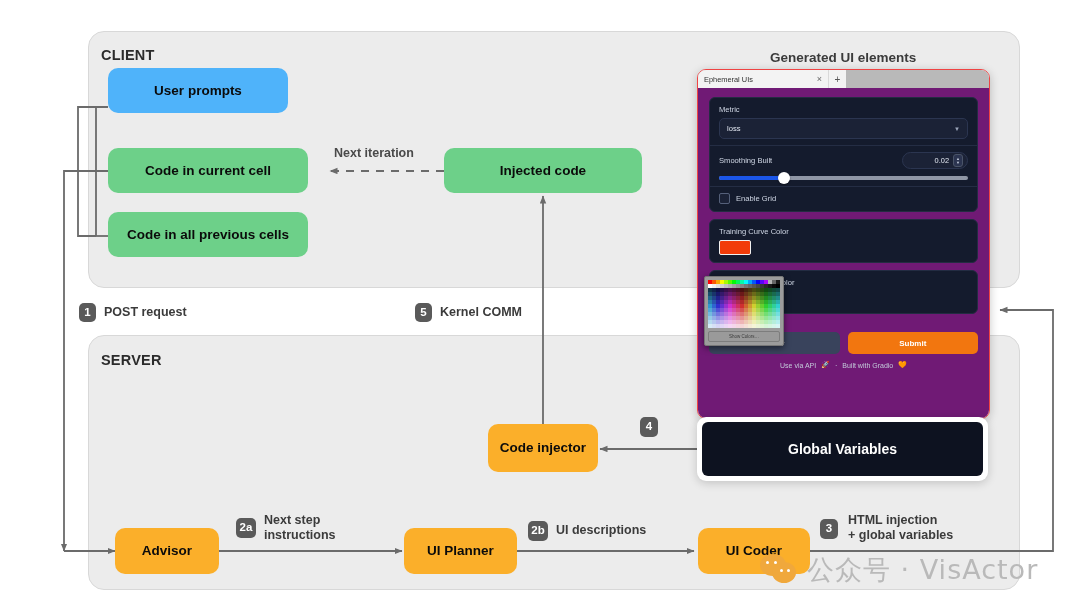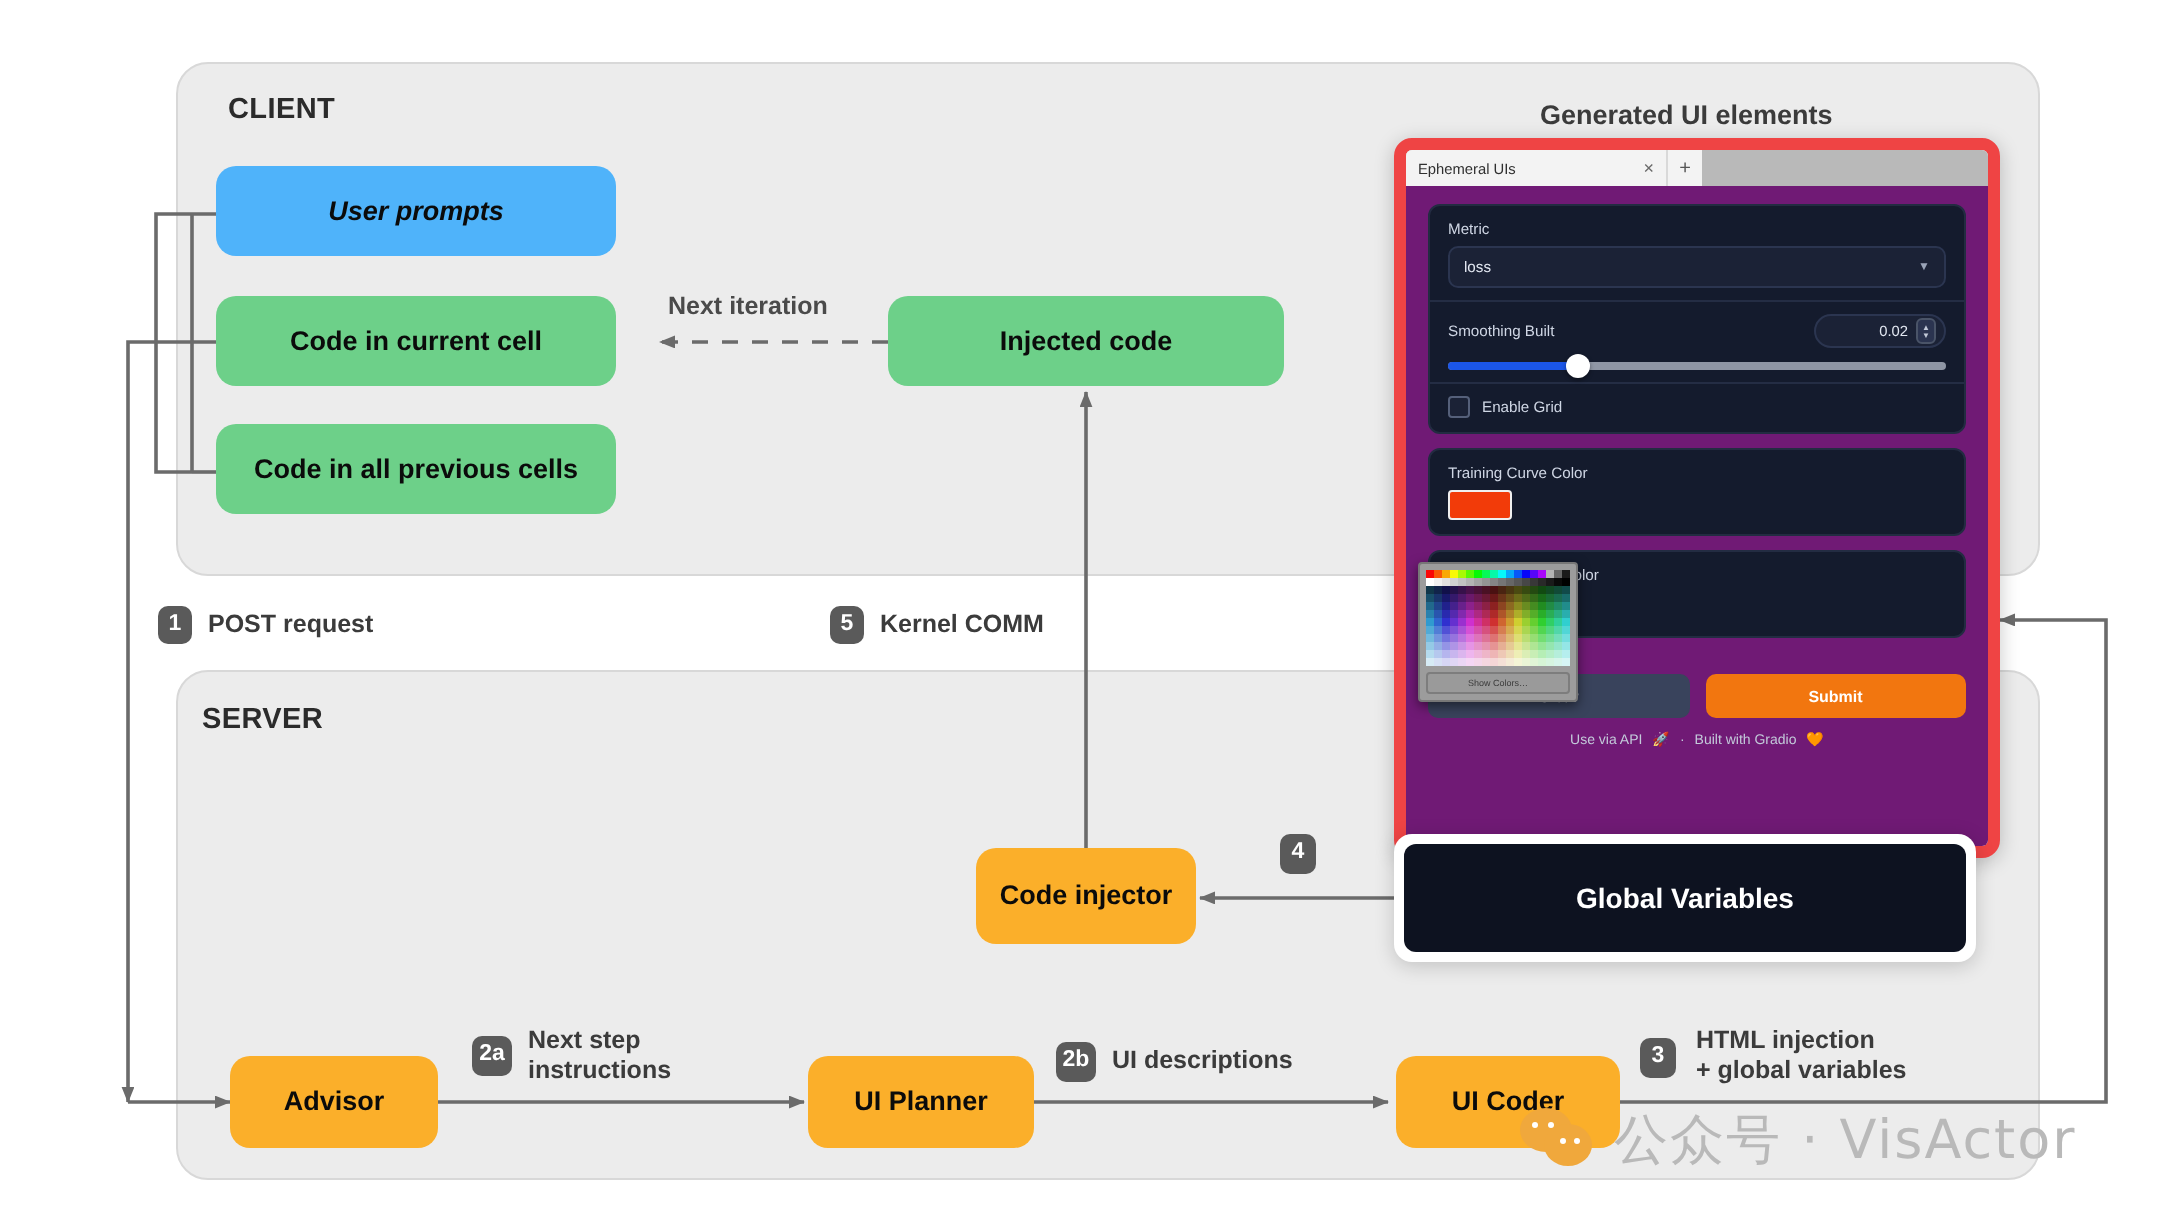--- a/index.html
+++ b/index.html
@@ -47,21 +47,21 @@
 
   
   #wires{position:absolute;left:0;top:0;width:1080px;height:611px;
          pointer-events:none;}
 
   
   #uiwin{
     position:absolute;left:697px;top:69px;width:291px;height:348px;
     background:#ffffff;border-radius:9px;
     box-shadow:0 2px 10px rgba(0,0,0,.22);overflow:hidden;
-    border:6px solid #ef4444;
+    border:1px solid #ef4444;
   }
   #uitabbar{
     height:18px;background:#b9b9b9;display:flex;align-items:stretch;
     font-size:7.5px;color:#333;
   }
   .tab{
     background:#f3f3f3;width:118px;display:flex;align-items:center;
     padding:0 6px;justify-content:space-between;
   }
   .tab .tname{font-size:7.4px;color:#303030;}
@@ -162,21 +162,21 @@
   #wmicon .b2{position:absolute;left:12px;top:8px;width:24px;height:21px;
     background:#f0a83c;border-radius:50%;}
   #wmicon .d{position:absolute;width:3px;height:3px;border-radius:50%;background:#fff;}
 </style>
 </head>
 <body>
 
 <div id="stage">
 
   <div class="group" style="left:88px;top:31px;width:930px;height:255px;"></div>
-  <div class="group-title" style="left:114px;top:47px;">CLIENT</div>
+  <div class="group-title" style="left:101px;top:47px;">CLIENT</div>
 
   <div class="group" style="left:88px;top:335px;width:930px;height:253px;"></div>
   <div class="group-title" style="left:101px;top:352px;">SERVER</div>
 
   <svg id="wires" viewBox="0 0 1080 611">
     <defs>
       <marker id="ah" markerWidth="9" markerHeight="9" refX="7.5" refY="3.2" orient="auto" markerUnits="userSpaceOnUse">
         <path d="M0,0 L8,3.2 L0,6.4 z" fill="#6b6b6b"></path>
       </marker>
     </defs>
@@ -198,21 +198,21 @@
       <path d="M697,449 L600,449" marker-end="url(#ah)"></path>
 
       <path d="M219,551 L402,551" marker-end="url(#ah)"></path>
 
       <path d="M517,551 L694,551" marker-end="url(#ah)"></path>
 
       <path d="M810,551 L1053,551 L1053,310 L1000,310" marker-end="url(#ah)"></path>
     </g>
   </svg>
 
-  <div class="node blue" style="left:108px;top:83px;width:200px;height:45px;font-style:italic;">User prompts</div>
+  <div class="node blue" style="left:108px;top:68px;width:180px;height:45px;">User prompts</div>
 
   <div class="node green" style="left:108px;top:148px;width:200px;height:45px;">Code in current cell</div>
 
   <div class="node green" style="left:108px;top:212px;width:200px;height:45px;">Code in all previous cells</div>
 
   <div class="node green" style="left:444px;top:148px;width:198px;height:45px;">Injected code</div>
 
   <div class="node orange" style="left:488px;top:424px;width:110px;height:48px;">Code injector</div>
 
   <div class="node orange" style="left:115px;top:528px;width:104px;height:46px;">Advisor</div>

